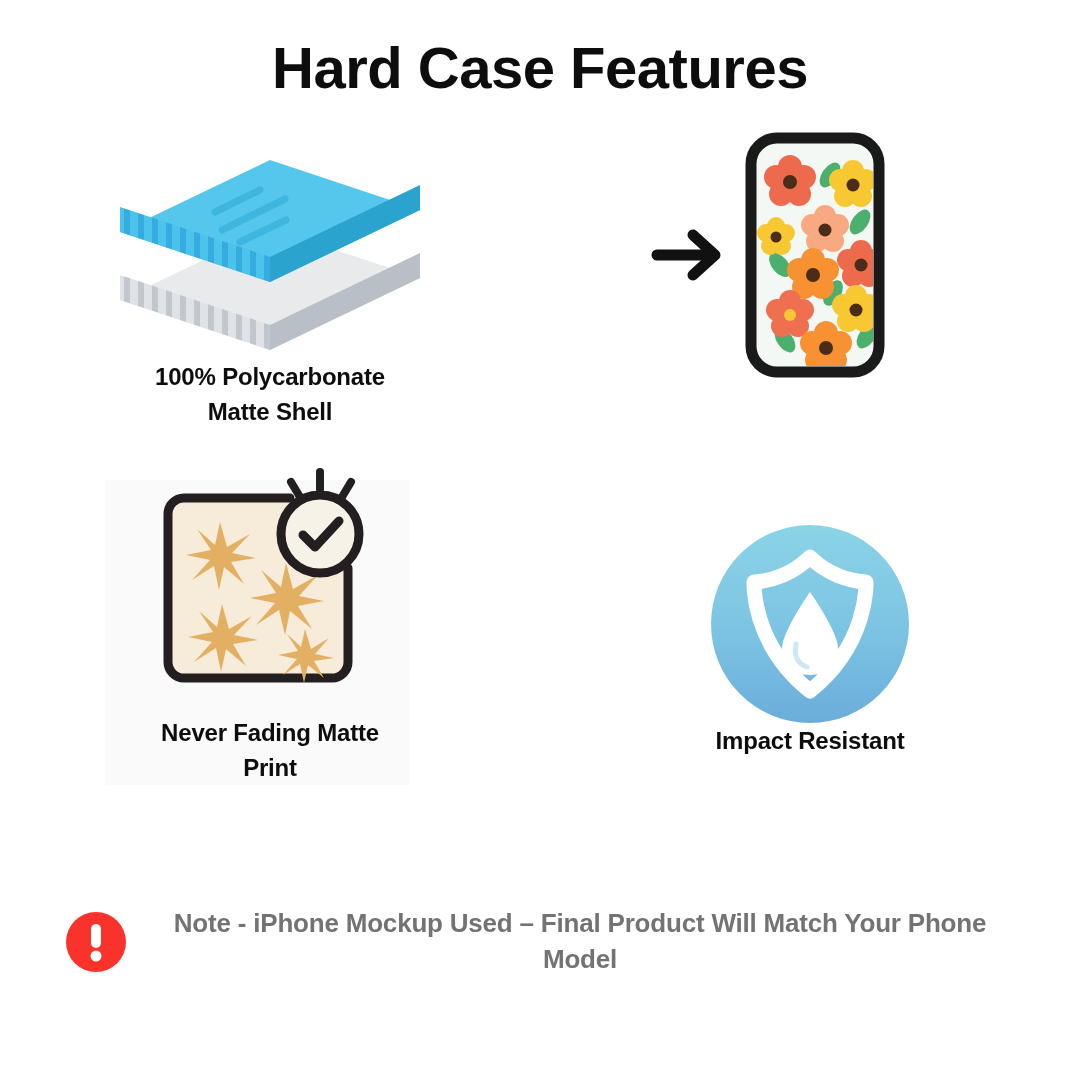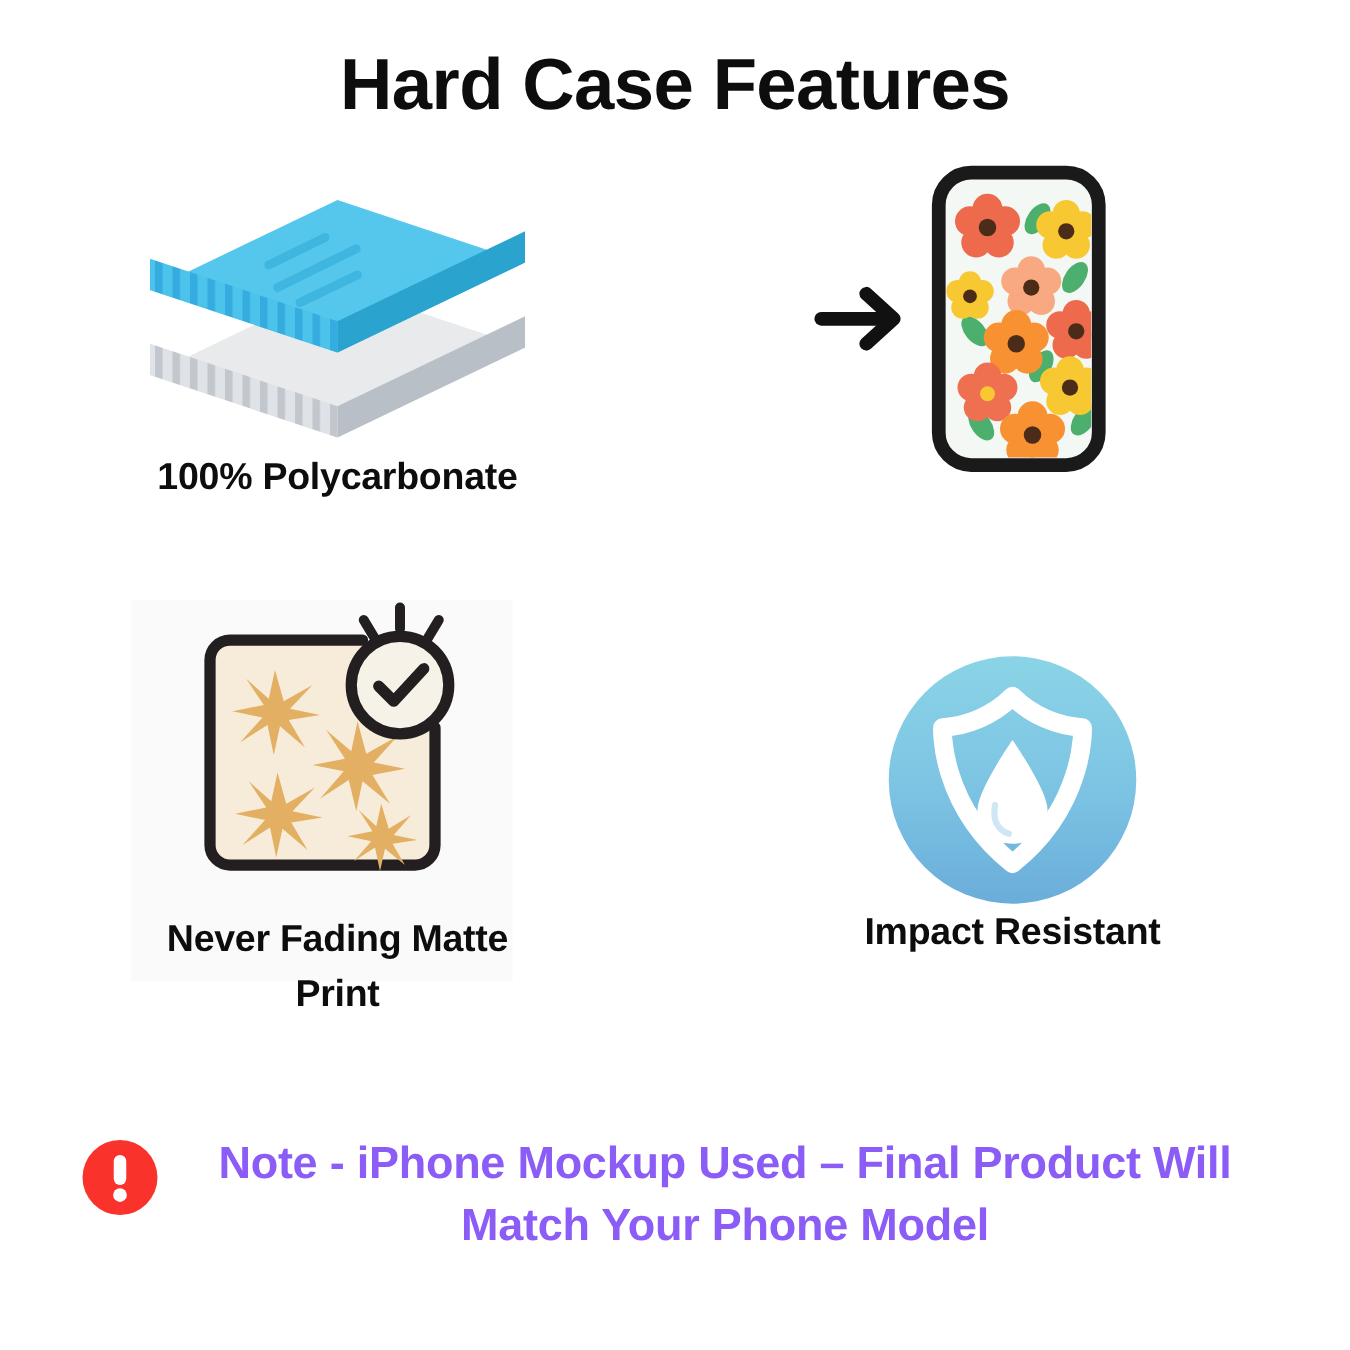--- a/index.html
+++ b/index.html
@@ -48,30 +48,30 @@
 
   
   .cell {
     position: absolute;
   }
   .cell-icon {
     position: relative;
   }
   .cell-label {
     text-align: center;
-    font-size: 30px;
+    font-size: 24px;
     font-weight: 700;
     color: #0d0d0d;
     line-height: 1.45;
     letter-spacing: -0.2px;
   }
 
   #cell-poly   { left: 20px;  top: 150px;  width: 500px; }
   #cell-edge   { left: 560px; top: 130px;  width: 500px; }
-  #cell-never  { left: 20px;  top: 470px;  width: 500px; }
+  #cell-never  { left: 20px;  top: 456px;  width: 500px; }
   #cell-impact { left: 560px; top: 524px;  width: 500px; }
 
   .icon-wrap {
     display: flex;
     justify-content: center;
     align-items: center;
   }
 
   
   .note {
@@ -89,22 +89,22 @@
   .note-badge {
     flex: 0 0 auto;
     width: 62px;
     height: 62px;
     margin-top: 6px;
   }
   .note-text {
     flex: 0 1 auto;
     max-width: 870px;
     text-align: center;
-    color: #8b5cf6;
-    font-size: 36px;
+    color: #737373;
+    font-size: 26px;
     font-weight: 700;
     line-height: 1.4;
     letter-spacing: -0.2px;
   }
 </style>
 </head>
 <body>
 
 <div class="page">
 
@@ -141,20 +141,21 @@
           <g stroke="#3fb6df" stroke-width="7" stroke-linecap="round">
             <line x1="105" y1="62" x2="150" y2="40"></line>
             <line x1="112" y1="80" x2="175" y2="49"></line>
             <line x1="130" y1="92" x2="176" y2="70"></line>
           </g>
         </g>
       </svg>
     </div>
     <div class="cell-label">
       <div>100% Polycarbonate</div>
+      <div>Matte Shell</div>
     </div>
   </div>
 
   <div class="cell" id="cell-edge">
     <div class="cell-icon icon-wrap">
       <svg width="330" height="250" viewBox="0 0 330 250" aria-hidden="true">
 
         <g stroke="#111111" stroke-width="11" fill="none" stroke-linecap="round" stroke-linejoin="round">
           <line x1="12" y1="125" x2="66" y2="125"></line>
           <polyline points="48,105 70,125 48,145"></polyline>

